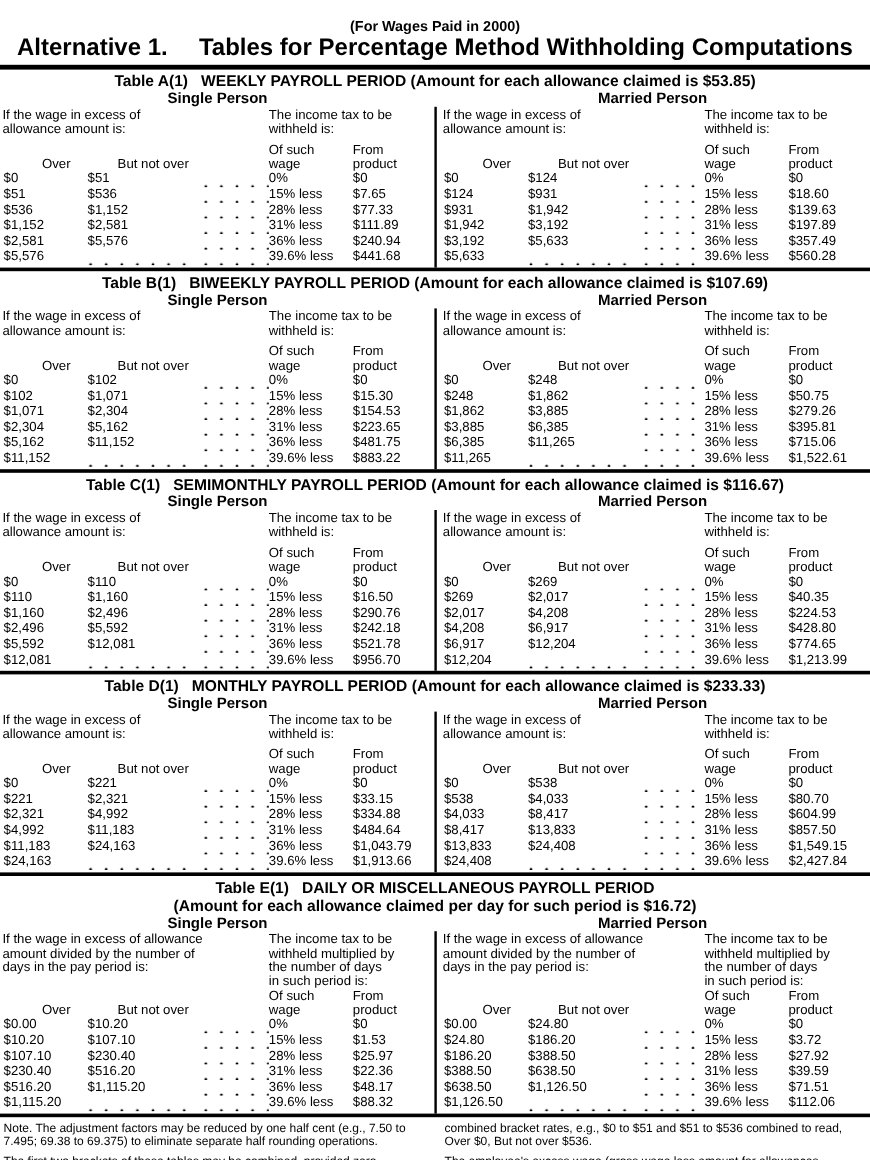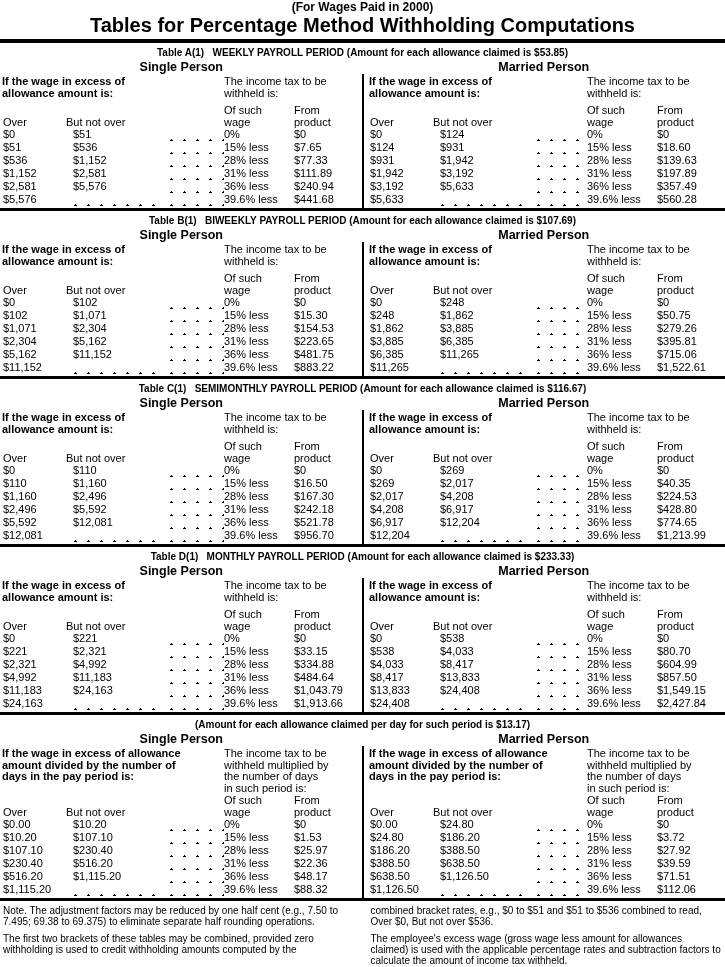--- a/index.html
+++ b/index.html
@@ -2,48 +2,48 @@
 <html><head>
 <meta charset="utf-8">
 <style>
   * { margin:0; padding:0; box-sizing:border-box; }
   html,body { background:#fff; }
   body {
     width:725px; height:967px;
     font-family:"Liberation Sans", sans-serif;
     color:#000; overflow:hidden;
   }
-  .page { width:725px; height:967px; padding-top:0; overflow:hidden; }
+  .page { width:725px; height:967px; padding-top:15px; overflow:hidden; }
 
   .subtitle { text-align:center; font-weight:bold; font-size:12px; line-height:14px; }
   .main-title {
     display:flex; justify-content:center; align-items:baseline; gap:26px;
     font-weight:bold; font-size:20px; line-height:23px;
   }
   .title-bar { height:4px; background:#000; margin-top:2px; }
   .section-bar { height:3px; background:#000; }
 
   .tbl-title {
-    text-align:center; font-weight:bold; font-size:10px; line-height:15px;
+    text-align:center; font-weight:bold; font-size:13px; line-height:15px;
     margin-top:2px; white-space:pre-wrap;
   }
   .persons { display:flex; }
   .person { width:50%; text-align:center; font-weight:bold; font-size:12.5px; line-height:14px; }
 
   .cols { display:flex; align-items:stretch; }
   .half { width:362px; padding:0 2px 2px 2px; }
   .half.married { width:363px; border-left:2px solid #000; padding-left:5px; }
 
   .hdr-row { display:flex; font-size:11px; line-height:11.5px; margin-top:2px; }
   .hdr-row.std { margin-bottom:5px; }
-  .hdr-left { flex:1 1 auto;font-weight:bold; }
+  .hdr-left { flex:1 1 auto; }
   .hdr-right { flex:0 0 136px; }
 
   .subhdr { display:flex; align-items:flex-end; font-size:11px; line-height:12px; }
-  .sh-over { flex:0 0 64px; padding-left:1px; }
+  .sh-over { flex:0 0 64px; padding-left:1px;margin-left:32px; }
   .sh-but  { flex:1 1 auto; }
   .sh-rate { flex:0 0 70px; }
   .sh-prod { flex:0 0 66px; }
 
   .drow { display:flex; height:13px; font-size:11px; line-height:13px; }
   .c-over { flex:0 0 64px; padding-left:1px; white-space:nowrap; }
   .c-but  { flex:0 0 96px; padding-left:7px; white-space:nowrap; }
   .c-dots { flex:1 1 auto; }
   .dots-bg {
     background-image: radial-gradient(circle, #000 1px, rgba(0,0,0,0) 1.4px);
@@ -57,20 +57,21 @@
   .foot { display:flex; gap:16px; font-size:10px; line-height:11px; margin-top:4px; padding:0 3px; }
   .foot-col { flex:1 1 50%; }
   .foot-col p { margin-bottom:6px; }
 </style>
 </head>
 <body>
 
 <div class="page">
   <div class="subtitle">(For Wages Paid in 2000)</div>
   <div class="main-title">
+    <span>Alternative 1.</span>
     <span>Tables for Percentage Method Withholding Computations</span>
   </div>
   <div class="title-bar"></div>
 
   <div id="tables-container">
       <div class="table-section">
         <div class="tbl-title"><div>Table A(1)   WEEKLY PAYROLL PERIOD (Amount for each allowance claimed is $53.85)</div></div>
         <div class="persons">
           <div class="person">Single Person</div>
           <div class="person">Married Person</div>
@@ -395,21 +396,21 @@
               <div class="c-but">$1,160</div>
               <div class="c-dots dots-bg"></div>
               <div class="c-rate">15% less</div>
               <div class="c-prod">$16.50</div>
             </div>
             <div class="drow">
               <div class="c-over">$1,160</div>
               <div class="c-but">$2,496</div>
               <div class="c-dots dots-bg"></div>
               <div class="c-rate">28% less</div>
-              <div class="c-prod">$167.30</div>
+              <div class="c-prod">$290.76</div>
             </div>
             <div class="drow">
               <div class="c-over">$2,496</div>
               <div class="c-but">$5,592</div>
               <div class="c-dots dots-bg"></div>
               <div class="c-rate">31% less</div>
               <div class="c-prod">$242.18</div>
             </div>
             <div class="drow">
               <div class="c-over">$5,592</div>
@@ -631,21 +632,21 @@
               <div class="c-but dots-bg"></div>
               <div class="c-dots dots-bg"></div>
               <div class="c-rate">39.6% less</div>
               <div class="c-prod">$2,427.84</div>
             </div>
           </div>
         </div>
       </div>
       <div class="section-bar"></div>
       <div class="table-section">
-        <div class="tbl-title"><div>(Amount for each allowance claimed per day for such period is $13.17)</div></div>
+        <div class="tbl-title"><div>Table E(1)   DAILY OR MISCELLANEOUS PAYROLL PERIOD</div><div>(Amount for each allowance claimed per day for such period is $16.72)</div></div>
         <div class="persons">
           <div class="person">Single Person</div>
           <div class="person">Married Person</div>
         </div>
         <div class="cols">
           <div class="half">
             <div class="hdr-row">
               <div class="hdr-left">
                 <div>If the wage in excess of allowance</div>
                 <div>amount divided by the number of</div>

